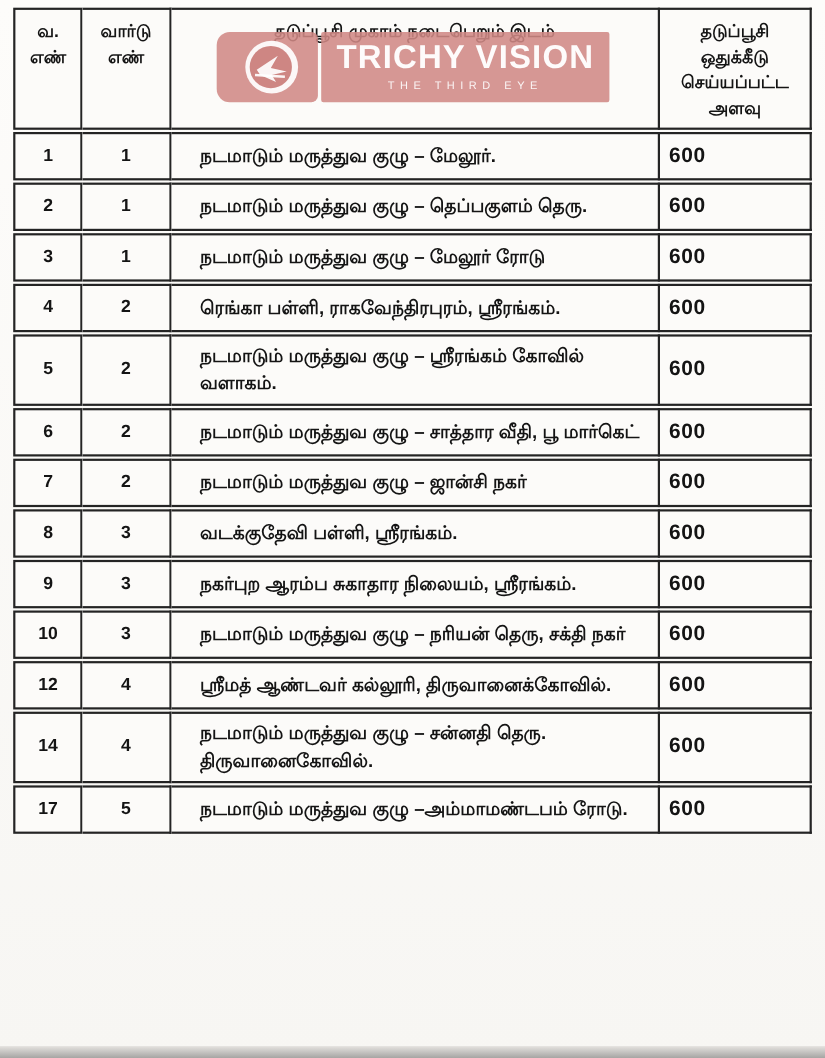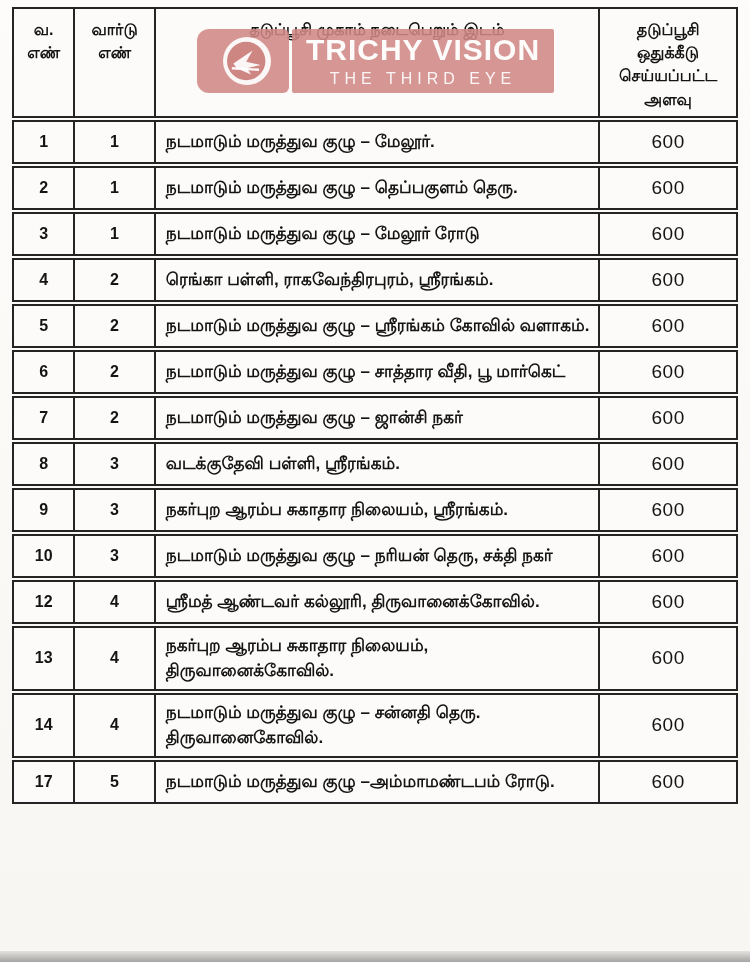--- a/index.html
+++ b/index.html
@@ -48,27 +48,26 @@
   td.sno,td.ward{
     text-align:center;
     font-weight:bold;
     font-size:16px;
   }
   td.place{
     text-align:left;
     font-weight:bold;
     font-size:17px;
     line-height:1.5;
-    padding-left:10px;
+    padding-left:26px;
     white-space:pre-line;
   }
   td.qty{
-    text-align:center;
     font-size:19px;
-    font-weight:400;
+    font-weight:700;
     letter-spacing:0.5px;
   }
 
   
   .logo{
     position:absolute;left:197px;top:29px;width:357px;height:64px;
     display:flex;align-items:stretch;
     pointer-events:none;
   }
   .logo-icon{
@@ -88,21 +87,21 @@
     color:rgba(255,255,255,0.96);
     font-weight:800;
     font-size:30px;
     line-height:1;
     letter-spacing:1px;
     white-space:nowrap;
   }
   .logo-sub{
     margin-top:5px;
     color:rgba(255,255,255,0.9);
-    font-size:16px;
+    font-size:10px;
     letter-spacing:5px;
     white-space:nowrap;
   }
 
   
   .bottom-strip{
     position:absolute;left:0;bottom:0;width:750px;height:11px;
     background:linear-gradient(#e4e2df,#a5a4a2);
   }
 </style>
@@ -204,26 +203,20 @@
     </tr>
 
 
     <tr>
       <td class="sno">12</td>
       <td class="ward">4</td>
       <td class="place">ஸ்ரீமத் ஆண்டவர் கல்லூரி, திருவானைக்கோவில்.</td>
       <td class="qty">600</td>
     </tr>
 
-    <tr>
-      <td class="sno">13</td>
-      <td class="ward">4</td>
-      <td class="place">நகர்புற ஆரம்ப சுகாதார நிலையம், திருவானைக்கோவில்.</td>
-      <td class="qty">600</td>
-    </tr>
 
     <tr>
       <td class="sno">14</td>
       <td class="ward">4</td>
       <td class="place">நடமாடும் மருத்துவ குழு – சன்னதி தெரு.
 திருவானைகோவில்.</td>
       <td class="qty">600</td>
     </tr>
 
 

